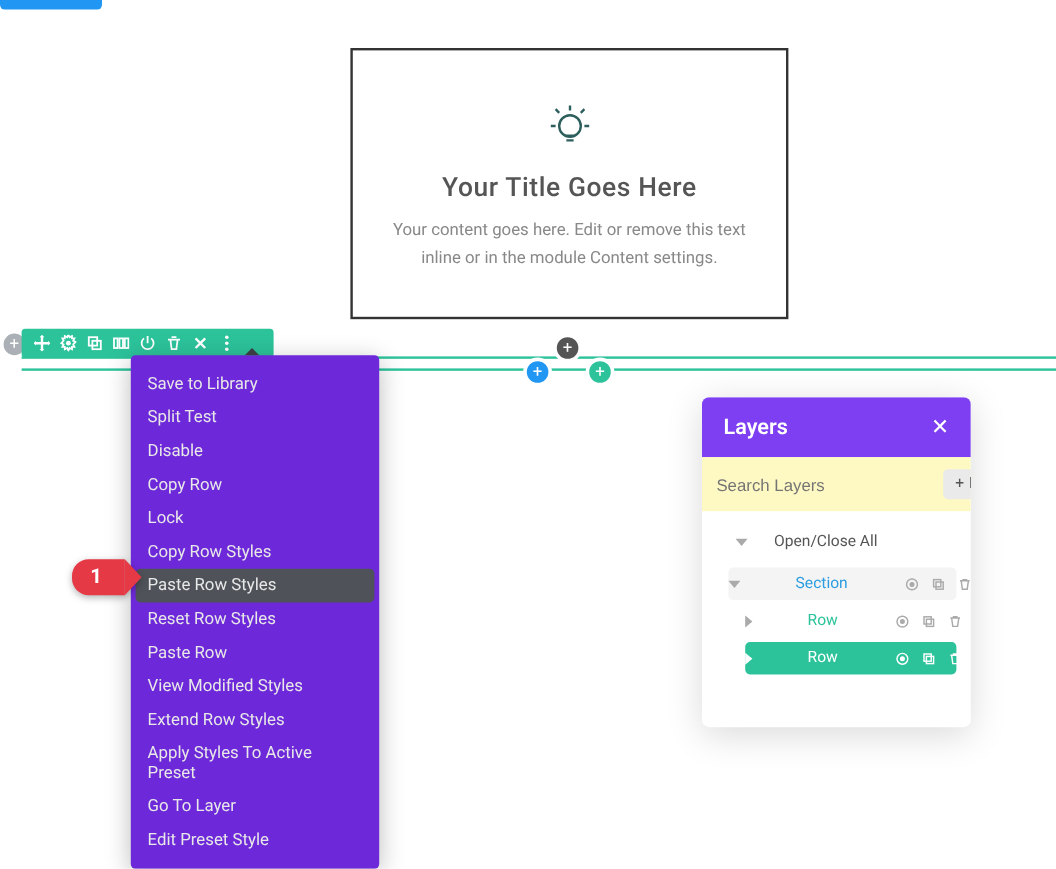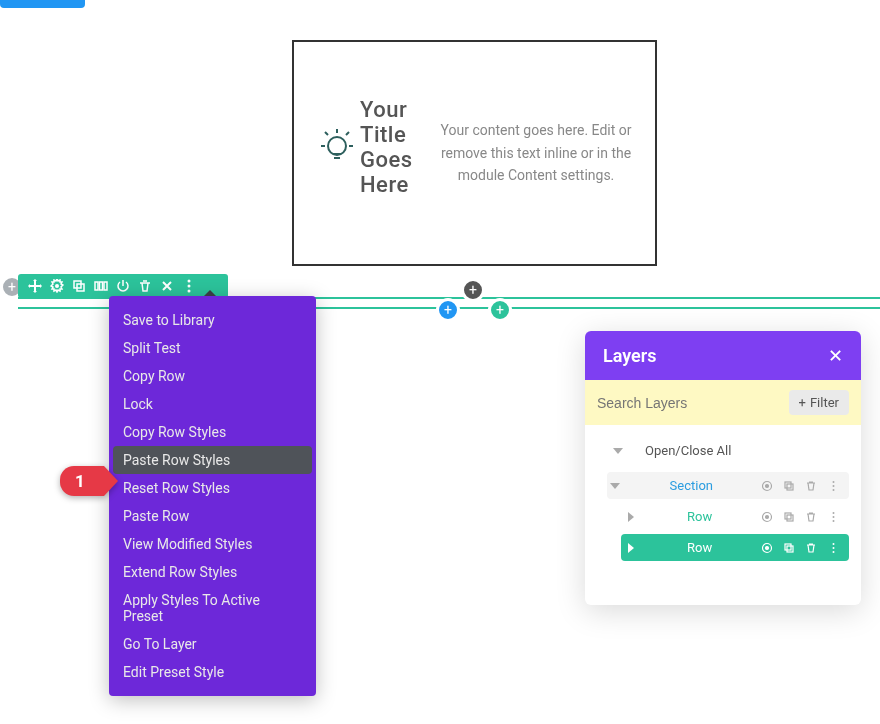--- a/index.html
+++ b/index.html
@@ -1,20 +1,20 @@
 <!DOCTYPE html>
 <html><head>
 <meta charset="utf-8">
 <style>
 * { margin: 0; padding: 0; box-sizing: border-box; }
 body { font-family: -apple-system, BlinkMacSystemFont, "Segoe UI", Roboto, sans-serif; background: #fff; width: 880px; height: 724px; position: relative; overflow: hidden; }
 
 .blue-tab { position: absolute; top: 0; left: 0; width: 85px; height: 8px; background: #2196f3; border-radius: 0 0 4px 4px; }
 
-.module-box { position: absolute; top: 40px; left: 292px; width: 365px; height: 226px; border: 2px solid #333; background: #fff; display: flex; flex-direction: row; align-items: center; justify-content: center; padding: 20px; }
+.module-box { position: absolute; top: 40px; left: 292px; width: 365px; height: 226px; border: 2px solid #333; background: #fff; display: flex; flex-direction: column; align-items: center; justify-content: center; padding: 20px; }
 .module-icon { margin-bottom: 18px; color: #2d5f5d; }
 .module-title { font-size: 22px; color: #555; font-weight: 500; margin-bottom: 12px; letter-spacing: 0.5px; }
 .module-text { font-size: 14px; color: #888; text-align: center; line-height: 1.6; }
 
 .row-toolbar { position: absolute; top: 274px; left: 18px; width: 210px; height: 24px; background: #2cc39b; border-radius: 3px; display: flex; align-items: center; padding: 0 6px; }
 .row-toolbar .tbtn { width: 22px; height: 22px; display: flex; align-items: center; justify-content: center; color: #fff; cursor: pointer; }
 .row-border { position: absolute; top: 297px; left: 18px; right: 0; height: 12px; border-top: 2px solid #2cc39b; border-bottom: 2px solid #2cc39b; }
 
 .add-left { position: absolute; top: 275px; left: 0; width: 24px; height: 24px; background: #aab0b5; border-radius: 50%; border: 3px solid #fff; color: #fff; display: flex; align-items: center; justify-content: center; font-size: 14px; cursor: pointer; }
 
@@ -23,21 +23,21 @@
 .add-green { position: absolute; top: 298px; left: 488px; width: 24px; height: 24px; background: #2cc39b; border-radius: 50%; border: 3px solid #fff; color: #fff; display: flex; align-items: center; justify-content: center; font-size: 14px; cursor: pointer; }
 
 .ctxmenu { position: absolute; top: 296px; left: 109px; width: 207px; background: #6d28d9; border-radius: 4px; padding: 10px 0; box-shadow: 0 4px 20px rgba(0,0,0,0.25); }
 .ctxmenu::before { content: ''; position: absolute; top: -6px; left: 95px; width: 0; height: 0; border-left: 6px solid transparent; border-right: 6px solid transparent; border-bottom: 6px solid #3a3d43; }
 .ctxitem { padding: 6px 14px; font-size: 14px; color: #e8e8e8; cursor: pointer; }
 .ctxitem.highlight { background: #4f5359; border-radius: 4px; margin: 0 4px; padding: 6px 10px; }
 
 .marker { position: absolute; top: 466px; left: 60px; width: 44px; height: 30px; background: #e63946; border-radius: 14px 0 0 14px; color: #fff; font-weight: bold; font-size: 17px; display: flex; align-items: center; justify-content: center; padding-right: 4px; filter: drop-shadow(0 2px 3px rgba(0,0,0,0.3)); }
 .marker::after { content: ''; position: absolute; right: -14px; top: 0; width: 0; height: 0; border-top: 15px solid transparent; border-bottom: 15px solid transparent; border-left: 14px solid #e63946; }
 
-.layers-panel { position: absolute; top: 331px; left: 585px; width: 276px; background: #fff; border-radius: 6px; overflow: hidden; box-shadow: 0 6px 30px rgba(0,0,0,0.15); }
+.layers-panel { position: absolute; top: 331px; left: 585px; width: 224px; background: #fff; border-radius: 6px; overflow: hidden; box-shadow: 0 6px 30px rgba(0,0,0,0.15); }
 .layers-header { background: #7e3ff2; color: #fff; padding: 14px 18px; display: flex; align-items: center; justify-content: space-between; }
 .layers-header .title { font-size: 18px; font-weight: 600; }
 .layers-header .close { font-size: 18px; cursor: pointer; }
 .layers-search { display: flex; align-items: center; padding: 10px 12px; background: #fef9c3; gap: 8px; }
 .layers-search input { flex: 1; border: none; background: transparent; font-size: 14px; color: #888; outline: none; }
 .layers-filter { background: #eaeaea; border-radius: 4px; padding: 5px 10px; font-size: 13px; color: #555; cursor: pointer; display: flex; align-items: center; gap: 4px; }
 .layers-body { padding: 12px 12px 40px 12px; }
 .layers-openclose { font-size: 13px; color: #555; padding: 6px 4px 14px 16px; display: flex; align-items: center; gap: 22px; }
 .tri { width: 0; height: 0; border-left: 5px solid transparent; border-right: 5px solid transparent; border-top: 6px solid #aaa; display: inline-block; }
 .tri-right { border-top: 5px solid transparent; border-bottom: 5px solid transparent; border-left: 6px solid #aaa; border-right: none; }
@@ -124,20 +124,21 @@
 
 <div class="row-border"></div>
 
 <div class="add-center-dark">+</div>
 <div class="add-blue">+</div>
 <div class="add-green">+</div>
 
 <div class="ctxmenu">
   <div class="ctxitem">Save to Library</div>
   <div class="ctxitem">Split Test</div>
+  <div class="ctxitem">Disable</div>
   <div class="ctxitem">Copy Row</div>
   <div class="ctxitem">Lock</div>
   <div class="ctxitem">Copy Row Styles</div>
   <div class="ctxitem highlight">Paste Row Styles</div>
   <div class="ctxitem">Reset Row Styles</div>
   <div class="ctxitem">Paste Row</div>
   <div class="ctxitem">View Modified Styles</div>
   <div class="ctxitem">Extend Row Styles</div>
   <div class="ctxitem">Apply Styles To Active Preset</div>
   <div class="ctxitem">Go To Layer</div>

